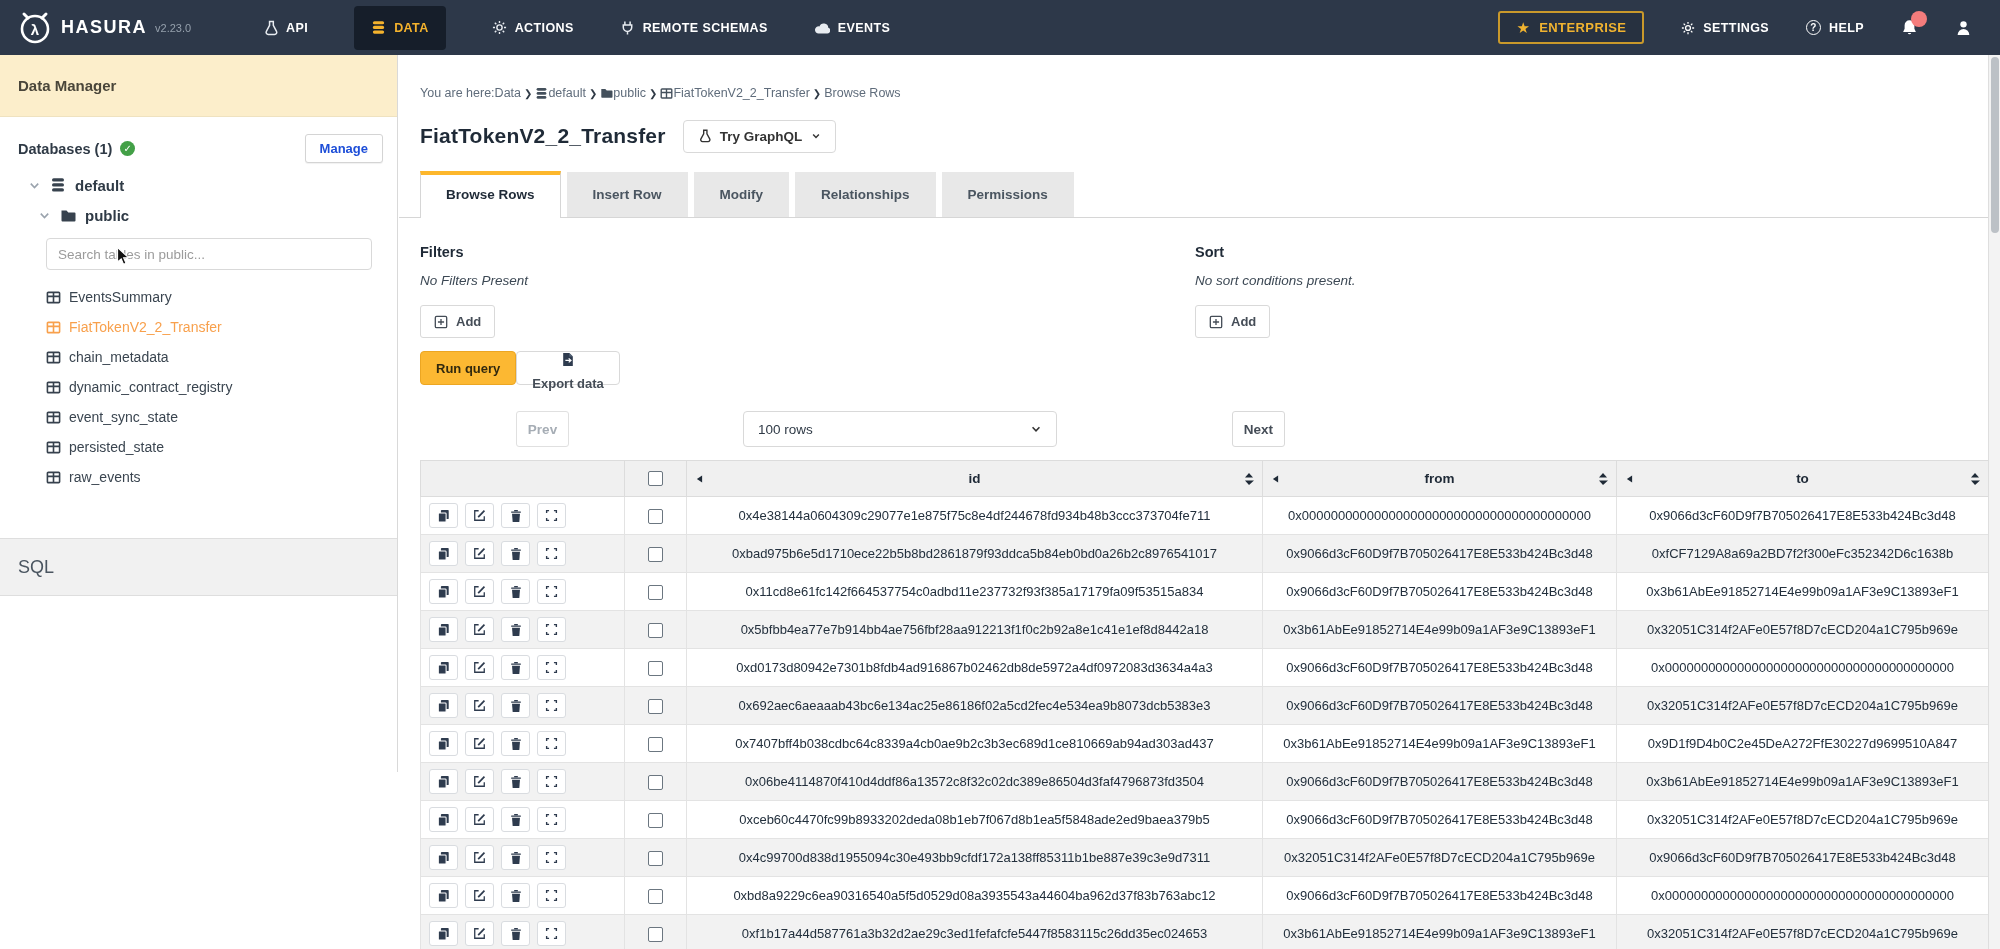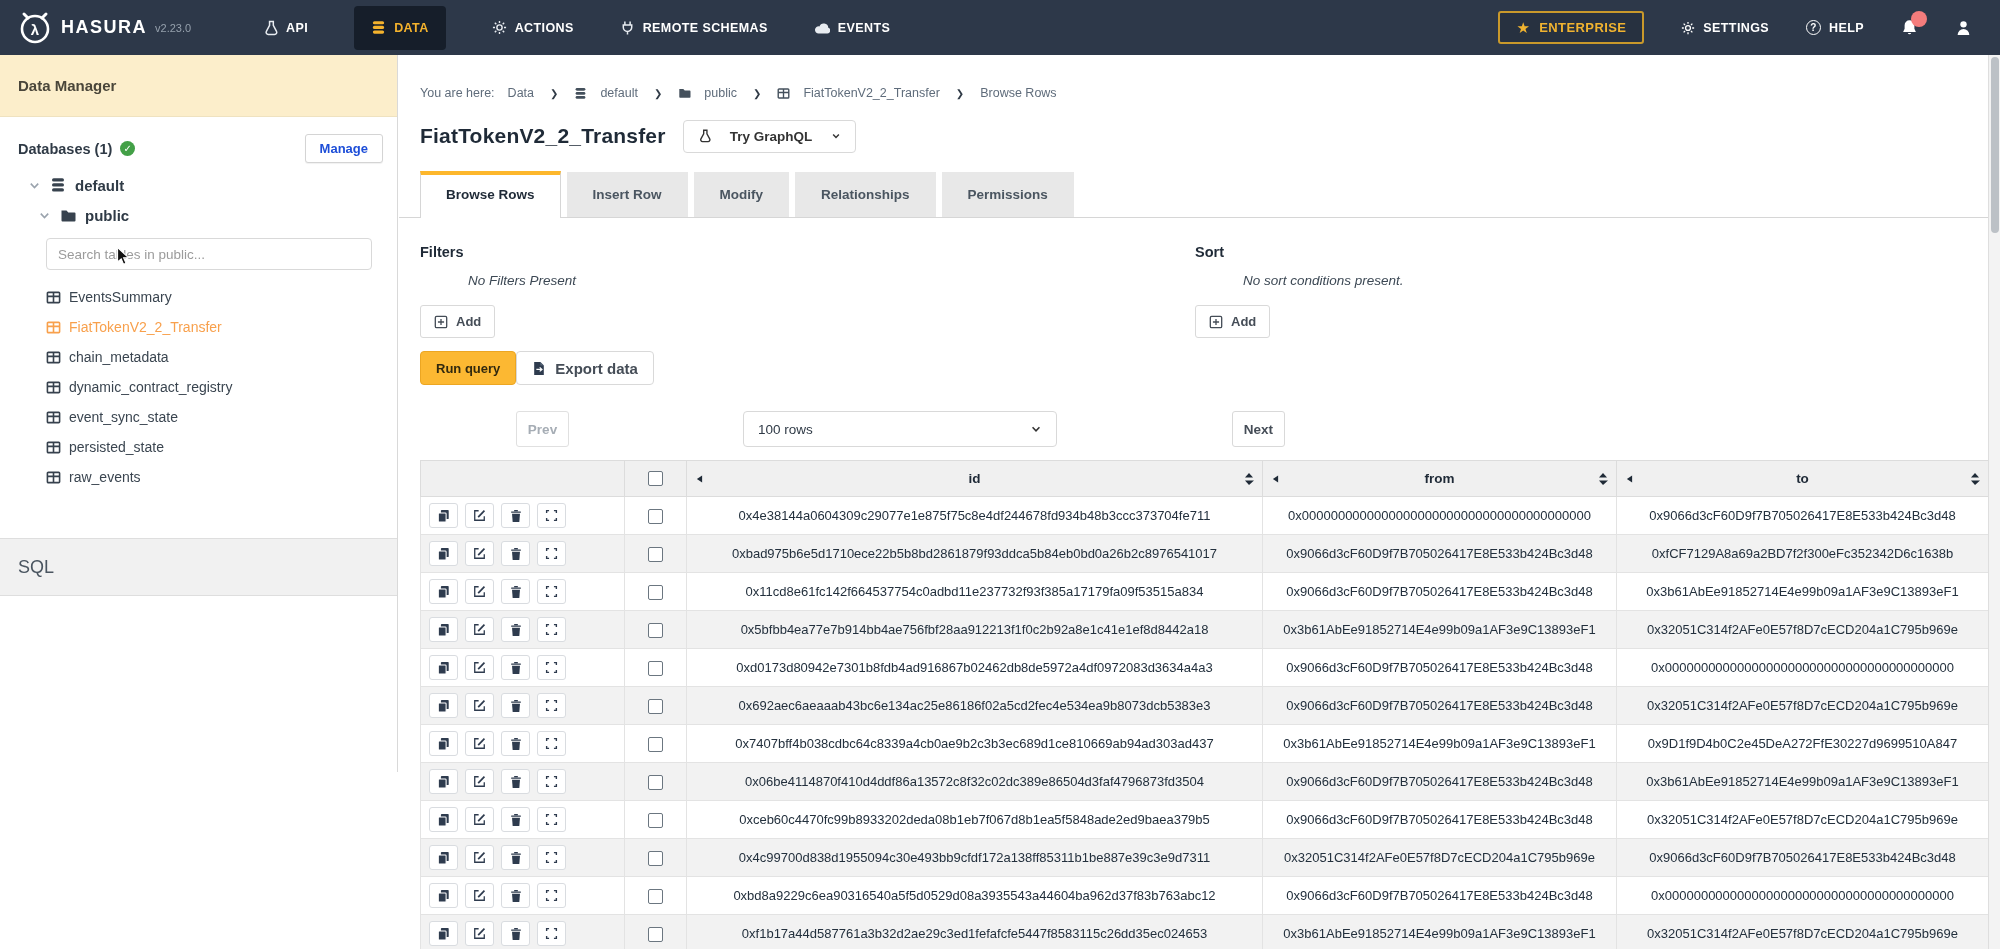--- a/index.html
+++ b/index.html
@@ -43,38 +43,38 @@
   .search-input::placeholder { color:#9b9b9b; }
   .table-list { margin-top:12px; }
   .table-item { display:flex; align-items:center; gap:8px; height:30px; padding-left:46px; font-size:14px; color:#3a4550; cursor:pointer; }
   .table-item .ticon { color:#37424e; }
   .table-item.selected { color:#f8a04c; }
   .table-item.selected .ticon { color:#f8a04c; }
   .sql-band { margin-top:46px; height:58px; background:#f1f1f1; border-top:1px solid #dedede; border-bottom:1px solid #dedede; display:flex; align-items:center; padding-left:18px; font-size:18px; color:#4a5560; cursor:pointer; }
 
   
   .main { position:absolute; top:55px; left:399px; width:1601px; height:894px; background:#fff; }
-  .breadcrumb { margin:31px 0 0 21px; font-size:12.5px; color:#5f6c7b; display:flex; align-items:center; gap:13px; white-space:nowrap; }
+  .breadcrumb { margin:31px 0 0 21px; font-size:12.5px; color:#5f6c7b; display:flex; align-items:center; gap:0; white-space:nowrap; }
   .bc-sep { font-size:10px; font-weight:bold; color:#2f3a46; margin:0 3px; }
   .bc-link { color:#5f6c7b; text-decoration:none; cursor:pointer; }
   .bc-icon { color:#44505c; }
   .title-row { margin:17px 0 0 21px; display:flex; align-items:center; gap:17px; height:38px; }
   .page-title { font-size:21px; font-weight:bold; color:#1f2a37; letter-spacing:.2px; }
-  .try-btn { display:flex; align-items:center; gap:19px; border:1px solid #d9d9d9; border-radius:4px; background:#fff; padding:8px 14px; font-size:13.5px; font-weight:bold; color:#333; cursor:pointer; }
+  .try-btn { display:flex; align-items:center; gap:9px; border:1px solid #d9d9d9; border-radius:4px; background:#fff; padding:8px 14px; font-size:13.5px; font-weight:bold; color:#333; cursor:pointer; }
   .tabs-row { margin-top:16px; padding-left:21px; display:flex; gap:6px; border-bottom:1px solid #d6d6d6; align-items:flex-end; }
   .tab { background:#e8e8e8; padding:15px 26px; font-size:13.5px; font-weight:bold; color:#4a5560; cursor:pointer; white-space:nowrap; }
   .tab.active { background:#fff; border:1px solid #d6d6d6; border-top:4px solid #fdb72c; border-bottom:none; padding:12px 25px 16px; margin-bottom:-1px; color:#1f2a37; }
   .filters-sort { display:flex; margin-top:26px; padding-left:21px; }
   .block-filters { width:775px; }
   .block-heading { font-size:14.5px; font-weight:bold; color:#1f2a37; }
-  .block-empty { margin-top:13px; font-style:italic; font-size:13.5px; color:#3c4854;margin-left:48px; }
+  .block-empty { margin-top:13px; font-style:italic; font-size:13.5px; color:#3c4854; }
   .add-btn { margin-top:17px; display:inline-flex; align-items:center; gap:8px; border:1px solid #d9d9d9; border-radius:3px; background:#fff; padding:8px 13px; font-size:13px; font-weight:bold; color:#454d57; cursor:pointer; }
   .actions-row { margin:13px 0 0 21px; display:flex; }
   .run-query-btn { background:#fcb832; border:1px solid #eca622; border-radius:4px; padding:9px 15px; font-size:13px; font-weight:bold; color:#32290e; cursor:pointer; height:34px; }
-  .export-btn { background:#fff; border:1px solid #d9d9d9; border-radius:4px; padding:0 15px; font-size:15px; font-weight:bold; color:#454d57; display:flex; gap:9px; align-items:center; cursor:pointer; height:34px; }
+  .export-btn { background:#fff; border:1px solid #d9d9d9; border-radius:4px; padding:0 15px; font-size:13px; font-weight:bold; color:#454d57; display:flex; gap:9px; align-items:center; cursor:pointer; height:34px;flex-direction:column; }
   .pagination-row { margin-top:26px; display:flex; align-items:center; height:36px; }
   .prev-btn { margin-left:117px; width:53px; height:36px; background:#fff; border:1px solid #e0e0e0; border-radius:3px; font-size:13.5px; font-weight:bold; color:#a6adb5; font-family:inherit; cursor:pointer; }
   .rows-select { margin-left:174px; width:314px; height:36px; border:1px solid #d9d9d9; border-radius:4px; display:flex; align-items:center; padding:0 14px; font-size:13.5px; color:#2f3a46; background:#fff; cursor:pointer; }
   .rows-select .sel-caret { margin-left:auto; color:#333; }
   .next-btn { margin-left:175px; width:53px; height:36px; background:#fff; border:1px solid #d9d9d9; border-radius:3px; font-size:13.5px; font-weight:bold; color:#454d57; font-family:inherit; cursor:pointer; }
 
   
   .data-table { margin:13px 0 0 21px; border-collapse:collapse; table-layout:fixed; }
   .data-table th, .data-table td { border:1px solid #e3e3e3; padding:0; text-align:center; overflow:hidden; white-space:nowrap; }
   .data-table thead th { background:#f0f0f0; border-color:#dcdcdc; height:36px; font-size:13.5px; font-weight:bold; color:#1f2a37; position:relative; }

